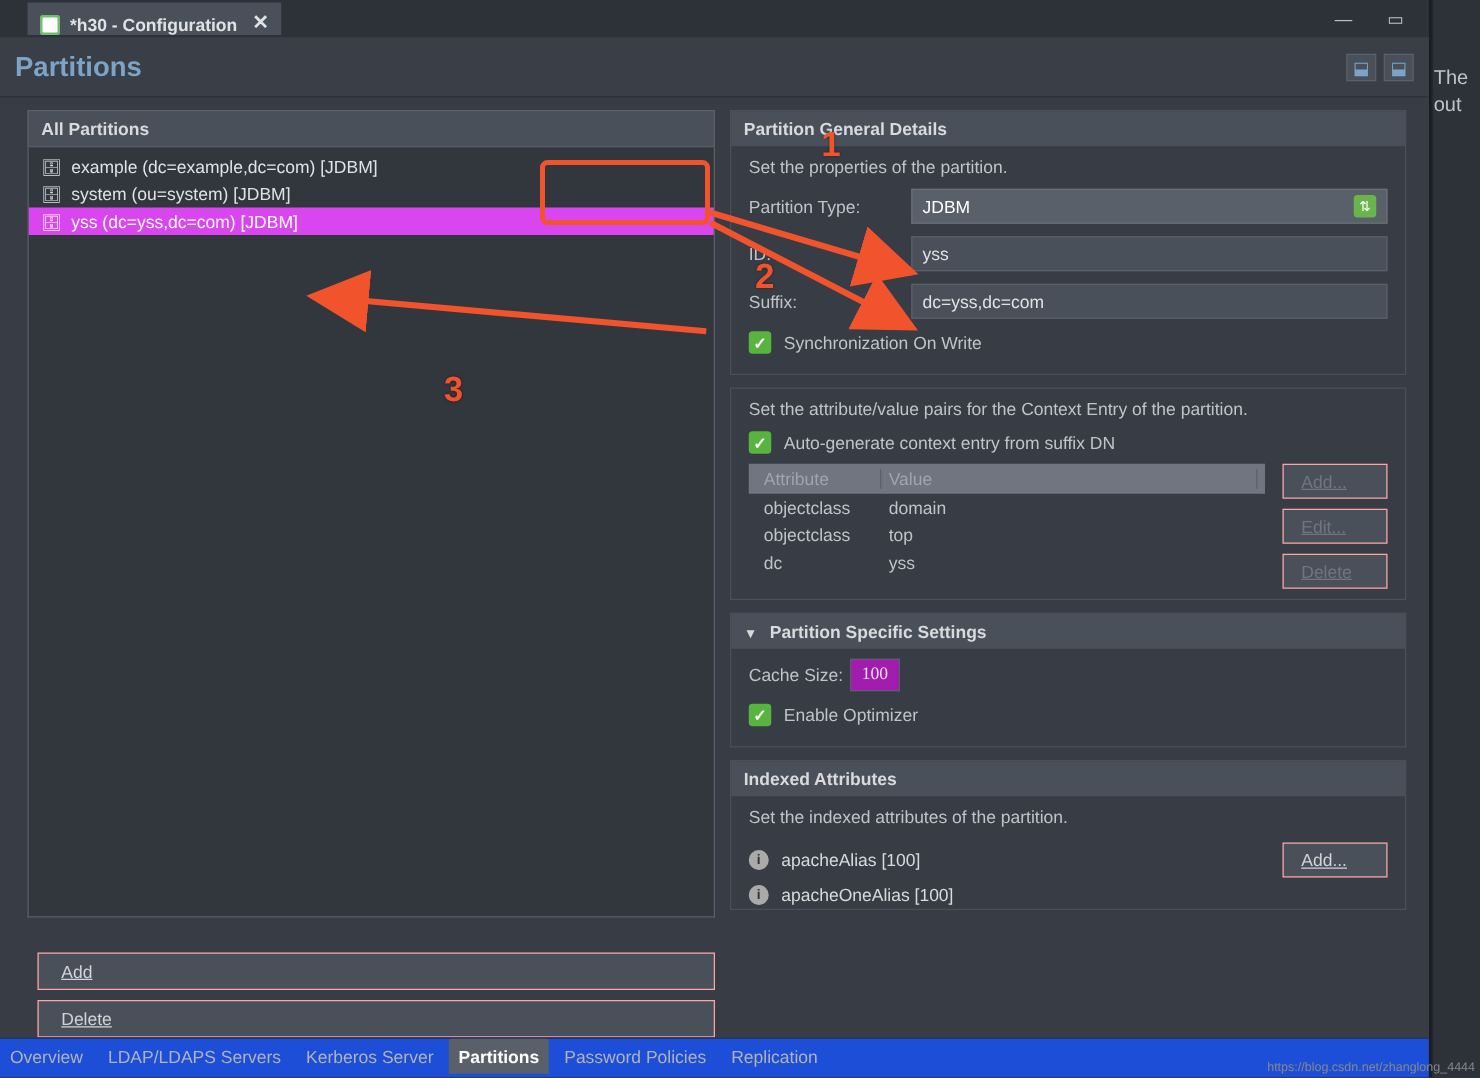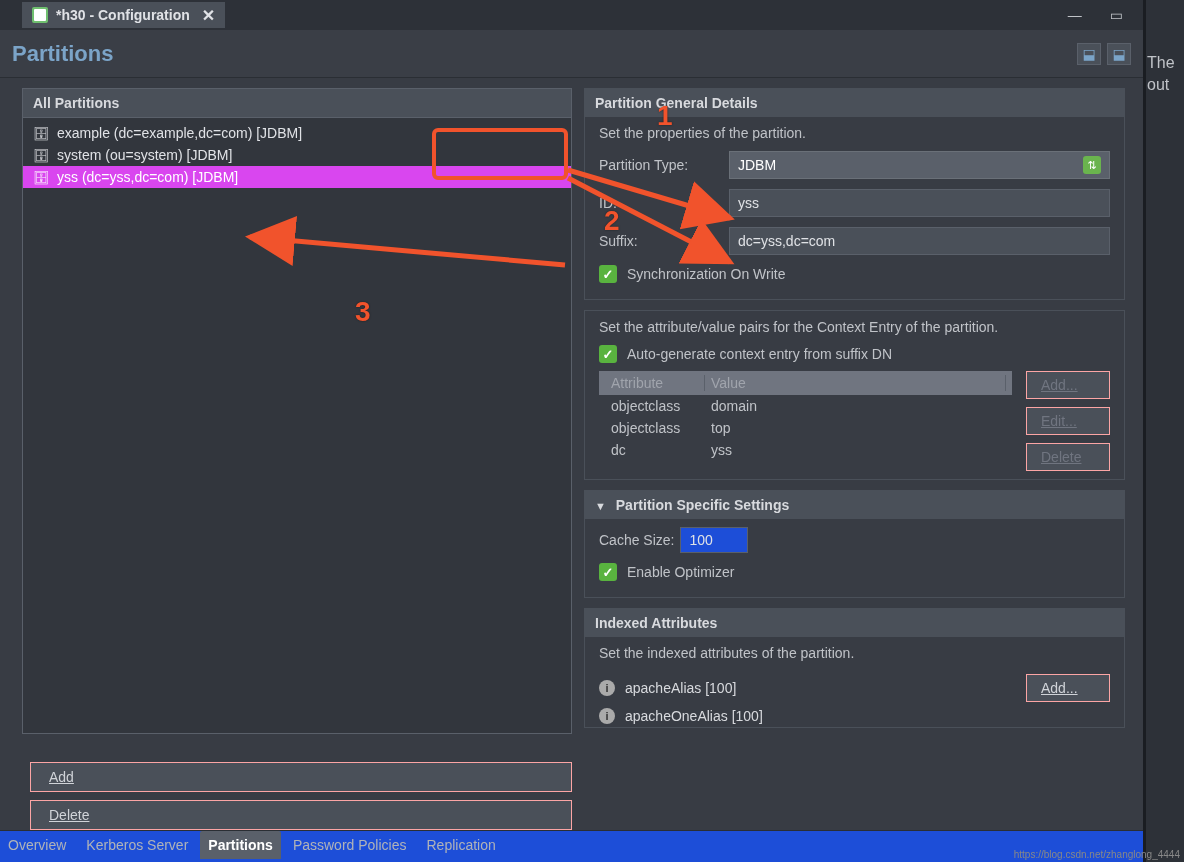--- a/index.html
+++ b/index.html
@@ -1,19 +1,19 @@
 <!DOCTYPE html>
 <html><head>
 <meta charset="utf-8">
 <style>
 * { box-sizing: border-box; margin: 0; padding: 0; font-family: Arial, Helvetica, sans-serif; }
 body { background: #2a2e34; color: #c0c3c8; font-size: 14px; width: 1184px; height: 862px; overflow: hidden; position: relative; }
 .window { display: flex; flex-direction: column; width: 1145px; height: 862px; background: #383c44; border-right: 2px solid #1a1d22; }
 .tab-bar { display: flex; align-items: center; background: #2d3138; height: 30px; padding-left: 22px; }
-.tab { display: flex; align-items: center; background: #4a5059; height: 26px; padding: 0 10px; color: #e0e2e6; font-weight: bold; }
+.tab { display: flex; align-items: flex-end; background: #4a5059; height: 26px; padding: 0 10px; color: #e0e2e6; font-weight: bold; }
 .tab .file-icon { width: 16px; height: 16px; background: #6fbf6f; border-radius: 2px; margin-right: 8px; position: relative; }
 .tab .file-icon::after { content: ""; position: absolute; top: 2px; left: 2px; width: 12px; height: 12px; background: #fff; border-radius: 1px; }
 .tab .close-icon { margin-left: 12px; font-size: 16px; color: #e0e2e6; cursor: pointer; }
 .win-ctrls { margin-left: auto; display: flex; align-items: center; padding-right: 20px; gap: 28px; color: #c0c3c8; }
 .win-ctrls span { cursor: pointer; }
 .header { display: flex; align-items: center; background: #3a3e46; height: 48px; padding: 0 12px; border-bottom: 1px solid #2a2e34; }
 .header h1 { color: #7ba4c8; font-size: 22px; font-weight: bold; }
 .hdr-icons { margin-left: auto; display: flex; gap: 6px; }
 .hdr-icons span { width: 24px; height: 22px; background: #4a5059; border: 1px solid #5a606a; display: flex; align-items: center; justify-content: center; color: #7ba4c8; }
 .content { display: flex; flex: 1; overflow: hidden; background: #383c44; padding: 10px 8px 0 22px; gap: 12px; }
@@ -45,21 +45,21 @@
 .ctx-table { display: flex; gap: 14px; }
 .tbl { flex: 1; }
 .tbl-hdr { display: flex; background: #707580; padding: 4px 6px; color: #a0a4ac; }
 .tbl-hdr div { padding: 0 6px; }
 .th-attr { width: 100px; border-right: 1px solid #5a606a; }
 .th-val { flex: 1; border-right: 1px solid #5a606a; }
 .tbl-row { display: flex; padding: 3px 6px; color: #c0c3c8; }
 .tbl-row div { padding: 0 6px; }
 .tc-attr { width: 100px; }
 .ctx-btns { display: flex; flex-direction: column; gap: 8px; }
-.small-input { width: 68px; background: #1d4ed8; border: 1px solid #5a606a; color: #e0e2e6; padding: 4px 8px; margin-left: 6px; }
+.small-input { width: 40px; background: #a21caf; border: 1px solid #5a606a; color: #e0e2e6; padding: 4px 8px; margin-left: 6px; font-family: Liberation Serif, serif; }
 .idx-row { display: flex; align-items: center; padding: 3px 14px; color: #d8dade; }
 .idx-row .info-icon { width: 16px; height: 16px; background: #aaa; border-radius: 50%; color: #333; font-size: 11px; font-weight: bold; display: flex; align-items: center; justify-content: center; margin-right: 10px; }
 .idx-add { margin-left: auto; }
 .bottom-tabs { display: flex; align-items: flex-start; background: #1d4ed8; border-top: 1px solid #2a2e34; height: 32px; padding: 0 0; gap: 4px; }
 .bt { padding: 6px 8px; color: #b0b3b8; cursor: pointer; }
 .bt.active { background: #5a606a; color: #fff; font-weight: bold; border-radius: 2px 2px 0 0; }
 .right-sidebar { position: absolute; right: 0; top: 0; width: 39px; height: 862px; background: #2d3138; border-left: 1px solid #1a1d22; padding-top: 8px; }
 .right-strip-text { position: absolute; left: 1147px; top: 52px; color: #c0c3c8; font-size: 16px; line-height: 1.4; }
 .watermark { position: absolute; right: 4px; bottom: 2px; font-size: 10px; color: #888; }
 
@@ -209,20 +209,21 @@
         <div class="idx-row">
           <span class="info-icon">i</span>
           <span>apacheOneAlias [100]</span>
         </div>
       </div>
     </div>
   </div>
 
   <div class="bottom-tabs">
     <div class="bt">Overview</div>
+    <div class="bt">LDAP/LDAPS Servers</div>
     <div class="bt">Kerberos Server</div>
     <div class="bt active">Partitions</div>
     <div class="bt">Password Policies</div>
     <div class="bt">Replication</div>
   </div>
 </div>
 
 <div class="right-sidebar"></div>
 <div class="right-strip-text">
   <div>The</div>

